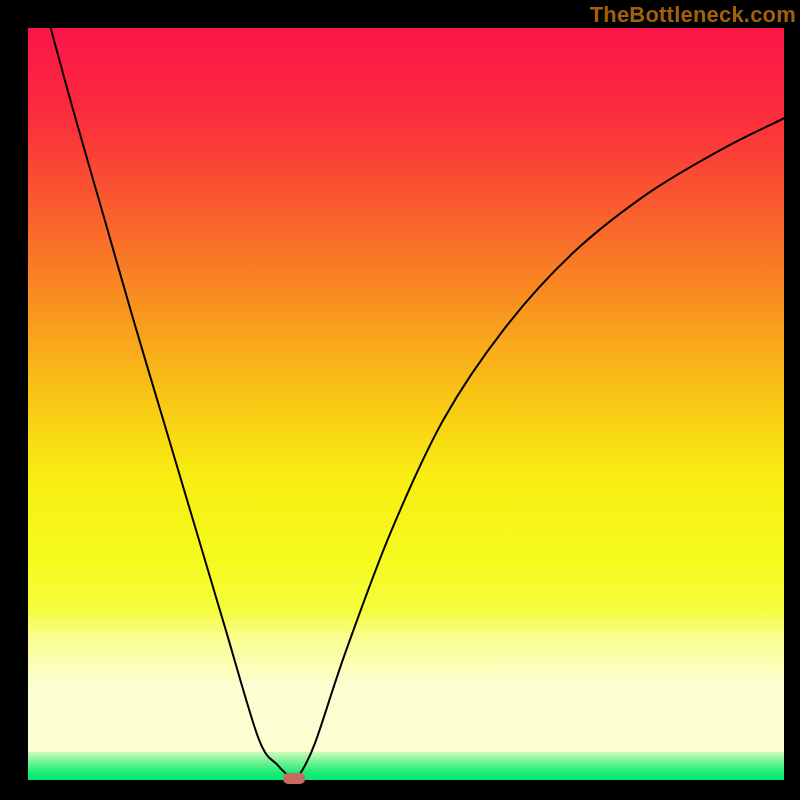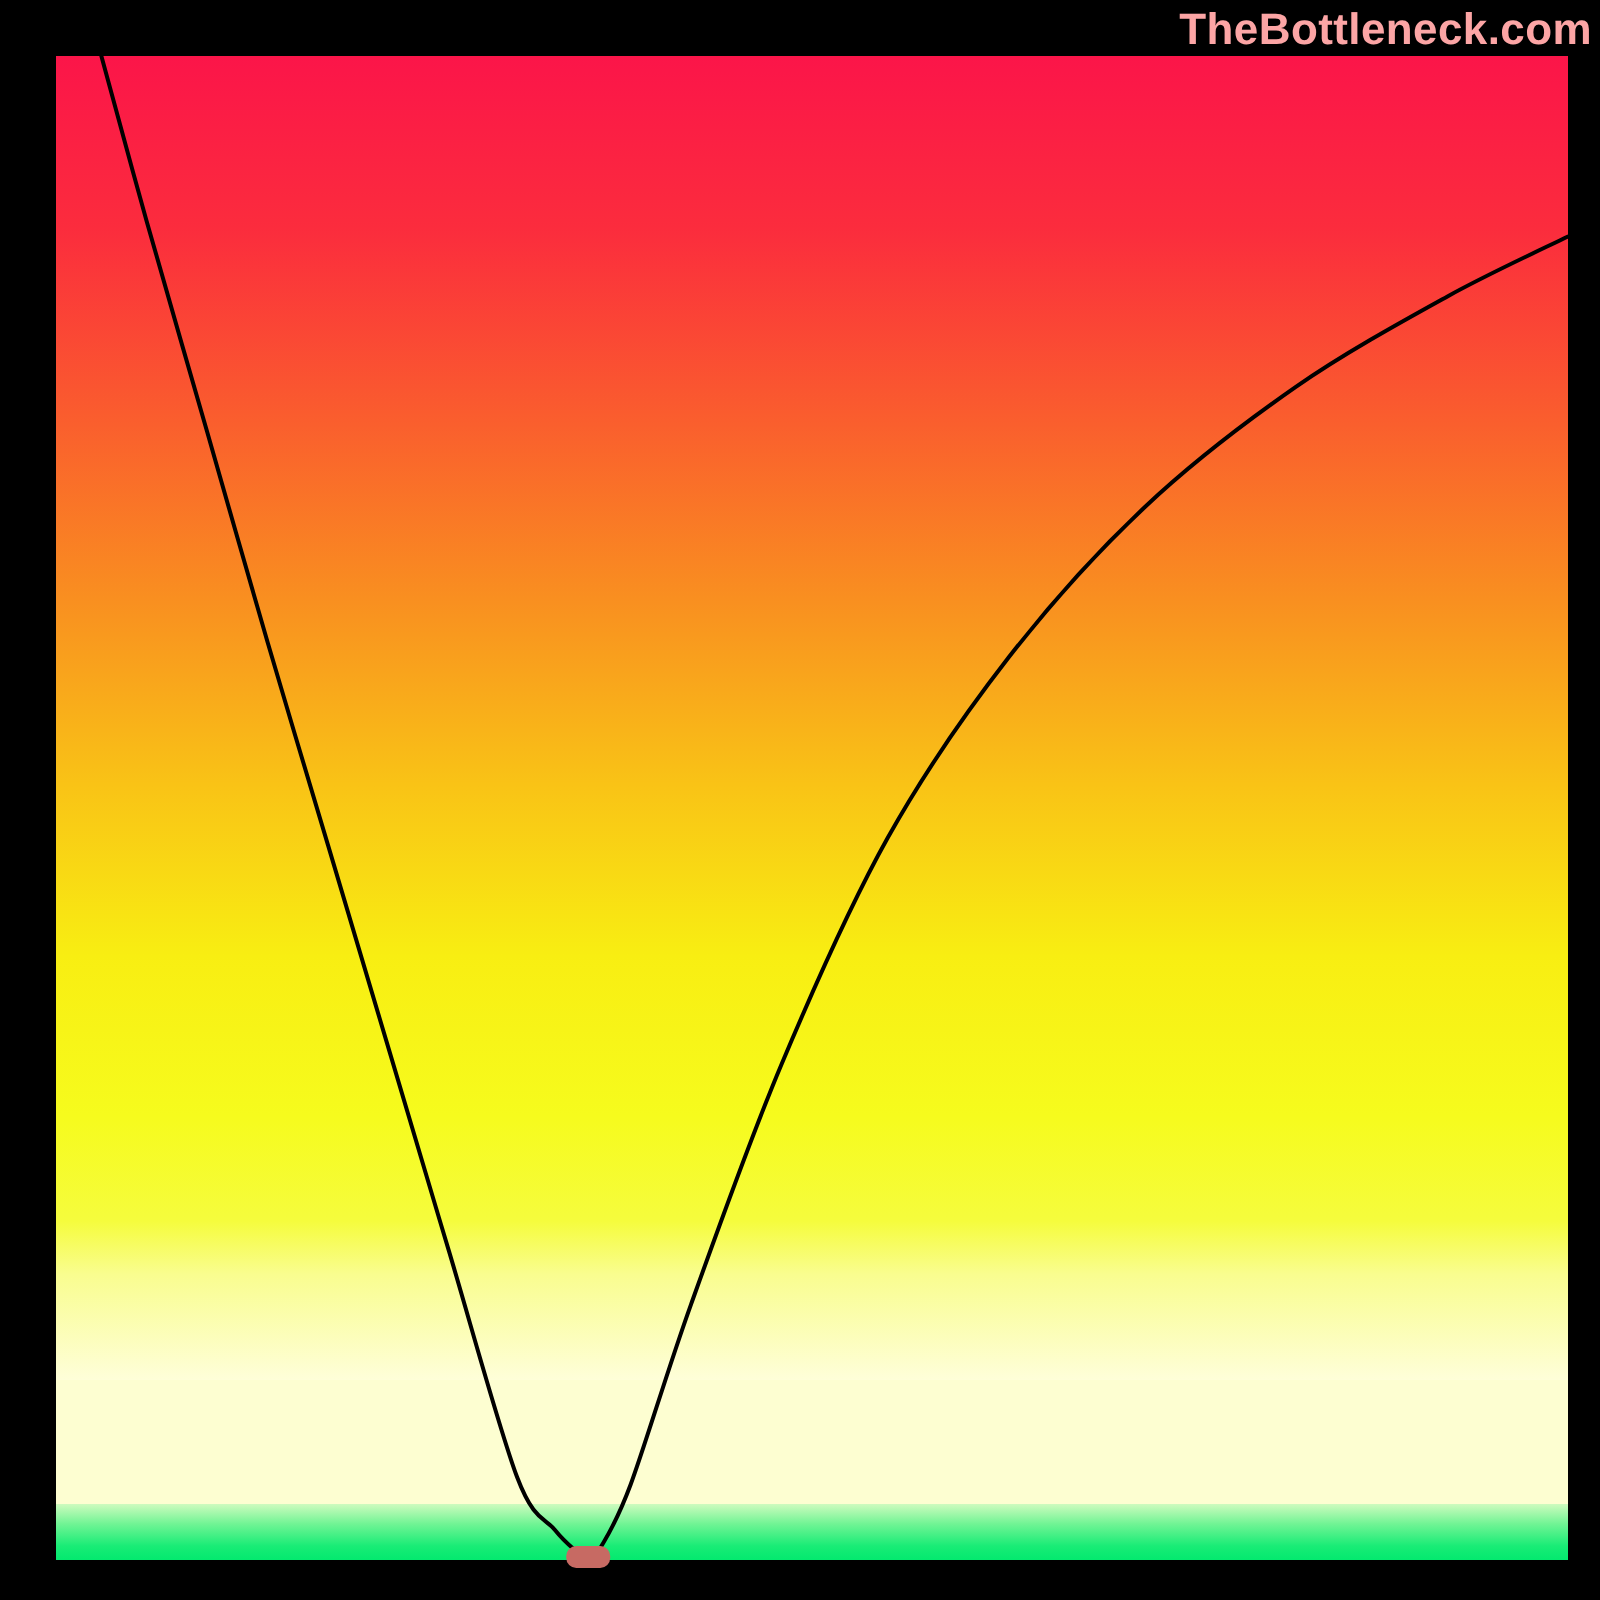--- a/index.html
+++ b/index.html
@@ -13,21 +13,21 @@
   .container {
     position: relative;
     width: 800px;
     height: 800px;
     background: #000000;
   }
   .watermark {
     position: absolute;
     top: 2px;
     right: 4px;
-    color: #fca5a5;
+    color: #a16207;
     font-family: Arial, Helvetica, sans-serif;
     font-size: 22px;
     font-weight: 600;
     letter-spacing: 0.2px;
     z-index: 30;
     text-align: right;
   }
   svg {
     position: absolute;
     top: 0;

